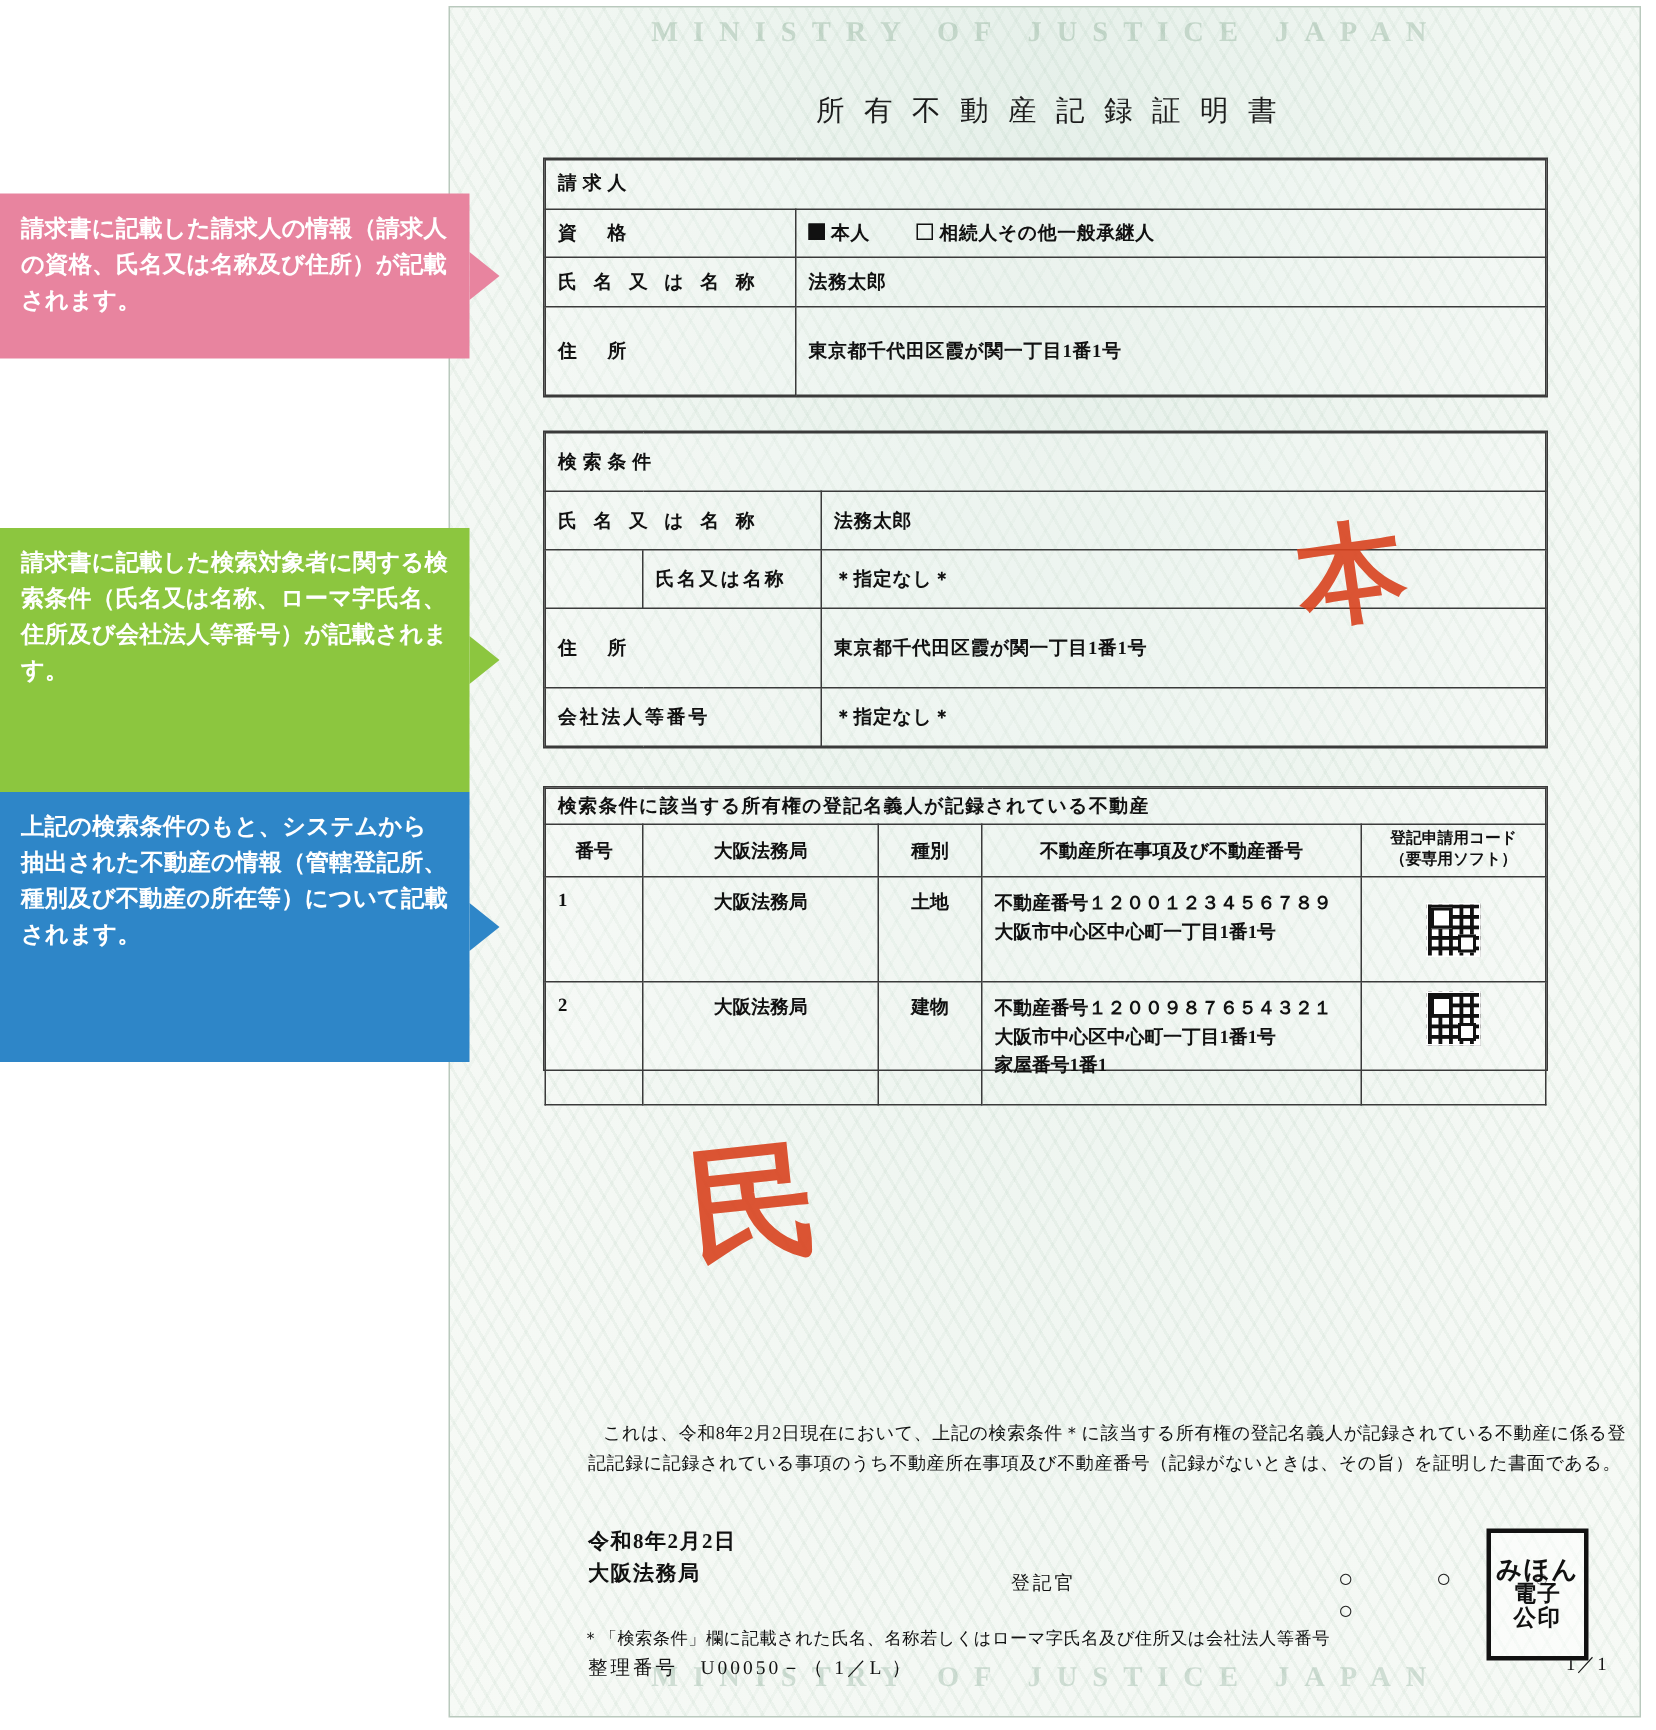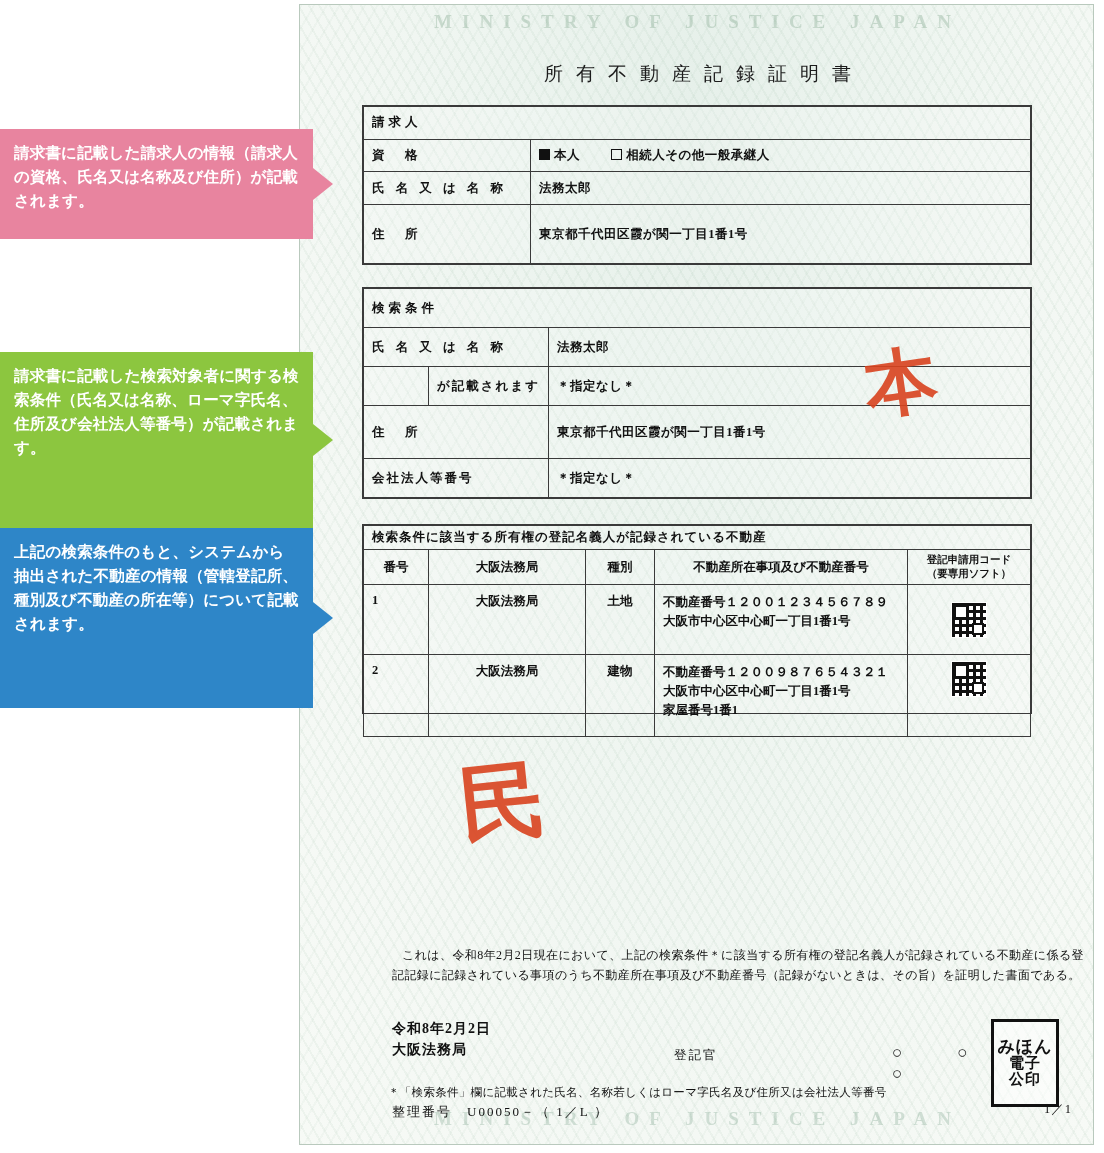--- a/index.html
+++ b/index.html
@@ -183,21 +183,21 @@
         <tbody>
             <tr>
           <td colspan="3" class="sec-head">検索条件</td>
         </tr>
         <tr>
           <td colspan="2" class="lbl" style="width:150px">氏 名 又 は 名 称</td>
           <td class="val">法務太郎</td>
         </tr>
         <tr>
           <td style="width:48px;border-right:none;border-bottom:none;"></td>
-          <td class="lbl-narrow" style="width:102px">が記載されます</td>
+          <td class="lbl-narrow" style="width:102px">氏名又は名称</td>
           <td class="val">＊指定なし＊</td>
         </tr>
         <tr>
           <td colspan="2" class="lbl" style="height:46px">住　所</td>
           <td class="val">東京都千代田区霞が関一丁目1番1号</td>
         </tr>
         <tr>
           <td colspan="2" class="lbl-narrow">会社法人等番号</td>
           <td class="val">＊指定なし＊</td>
         </tr>

